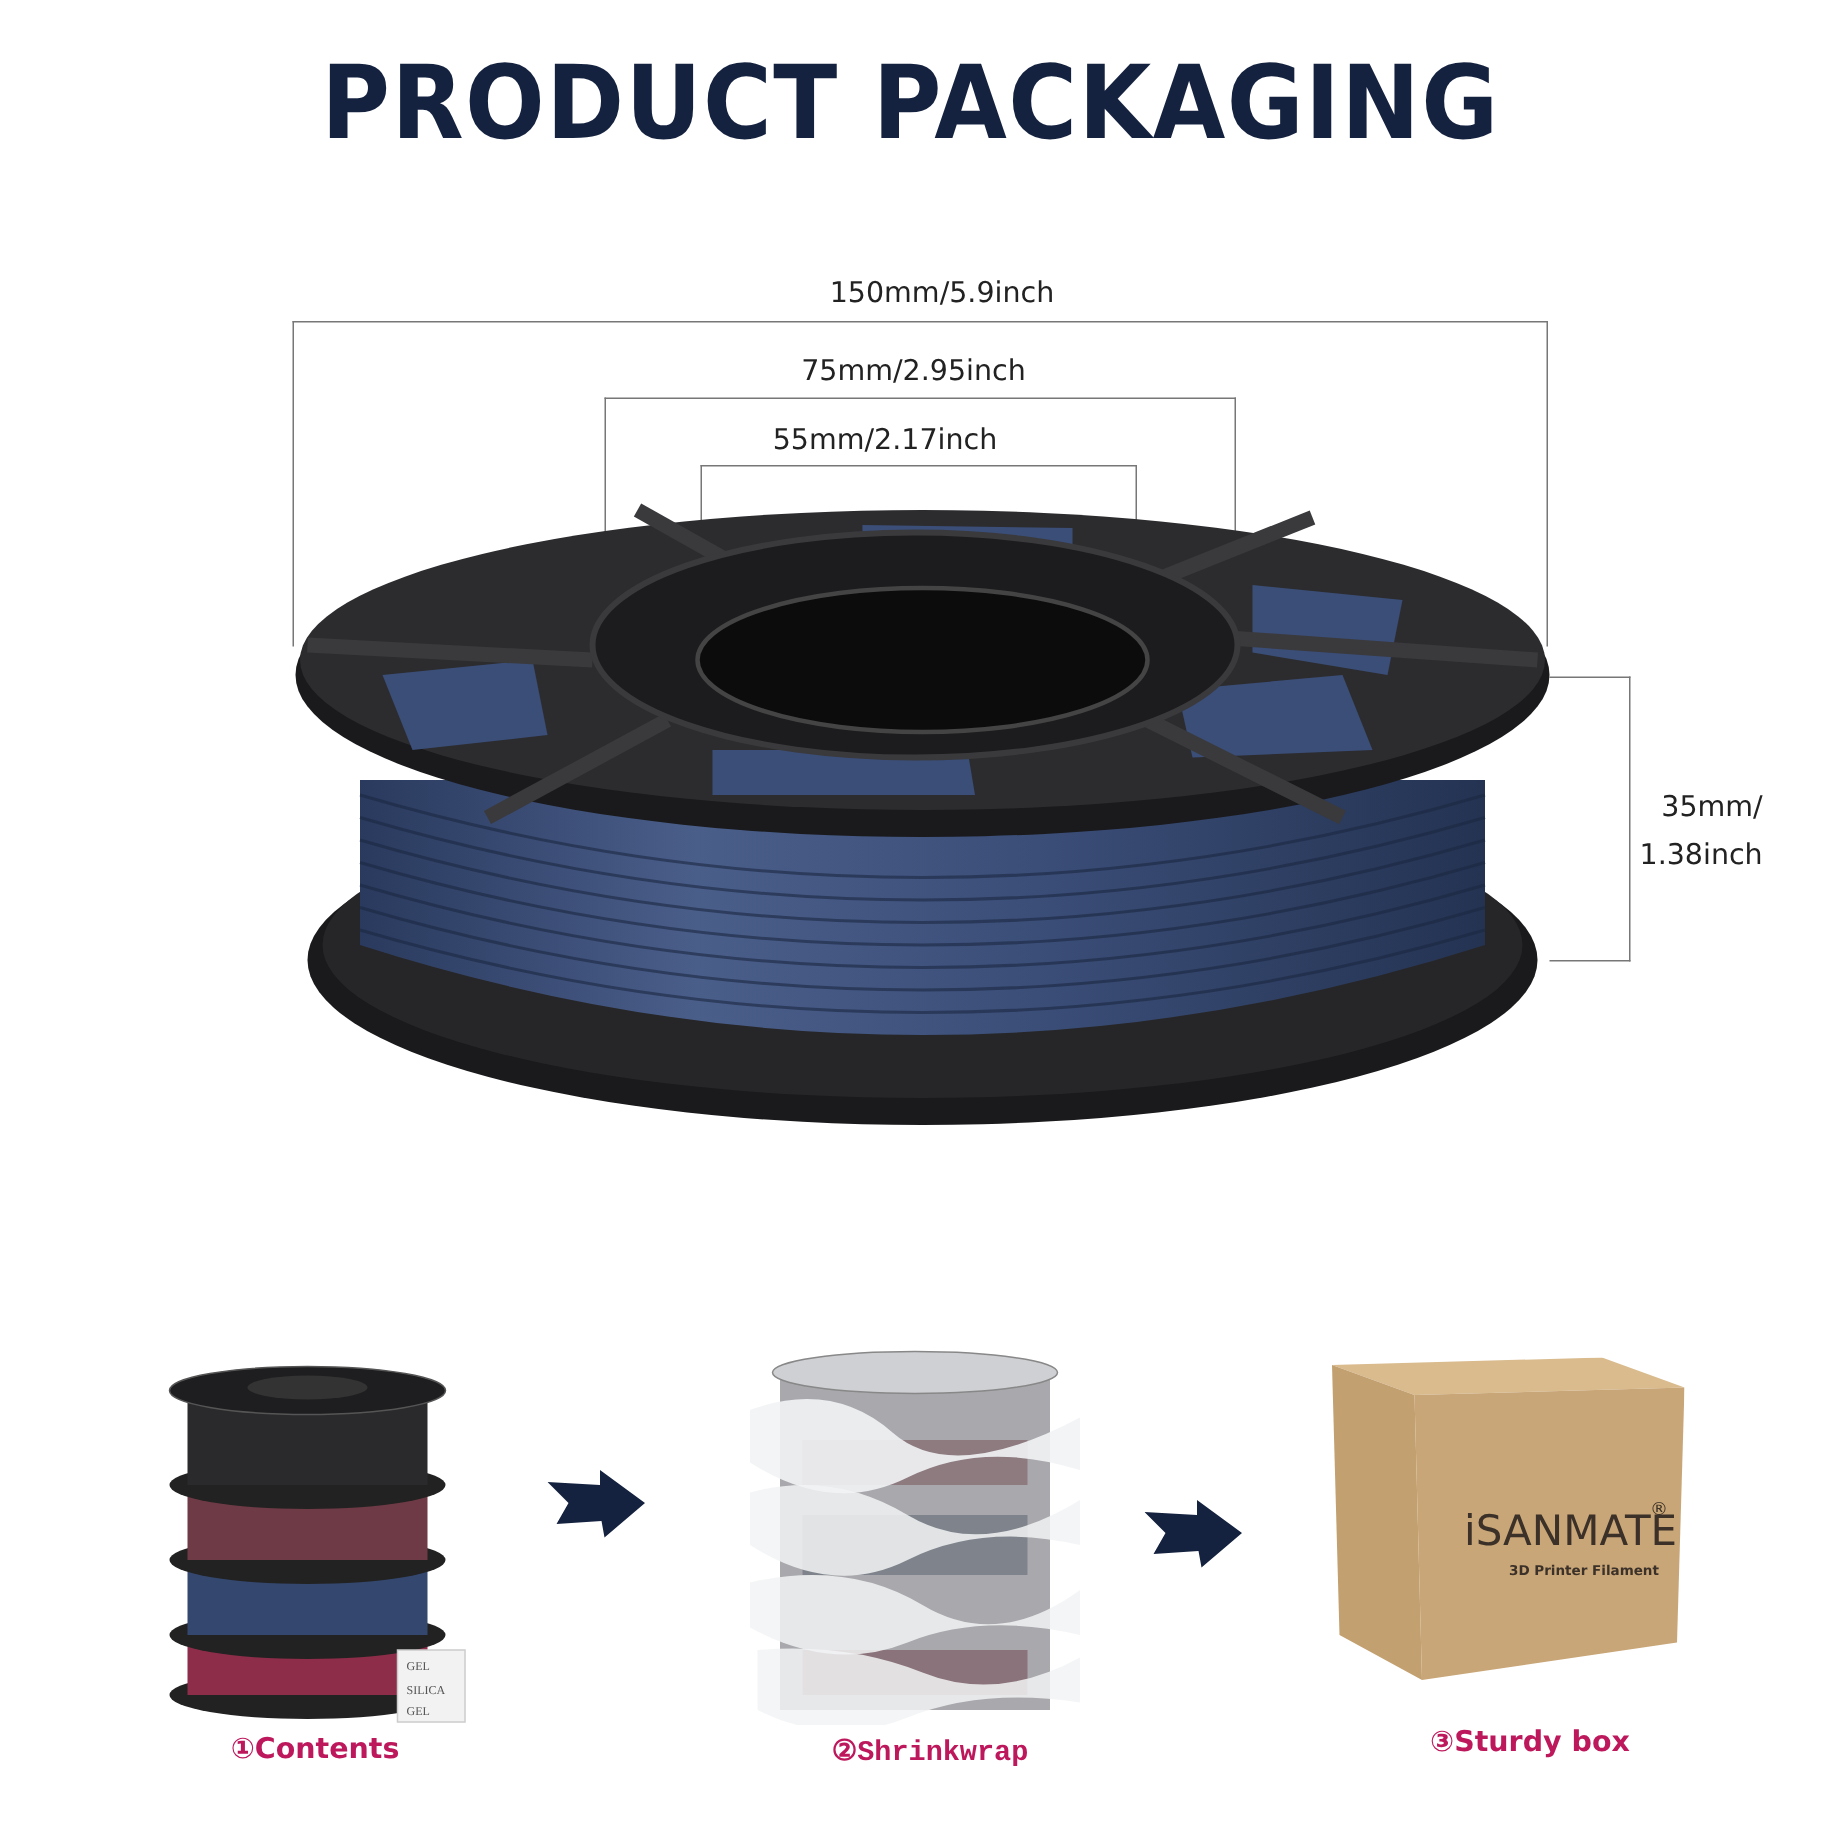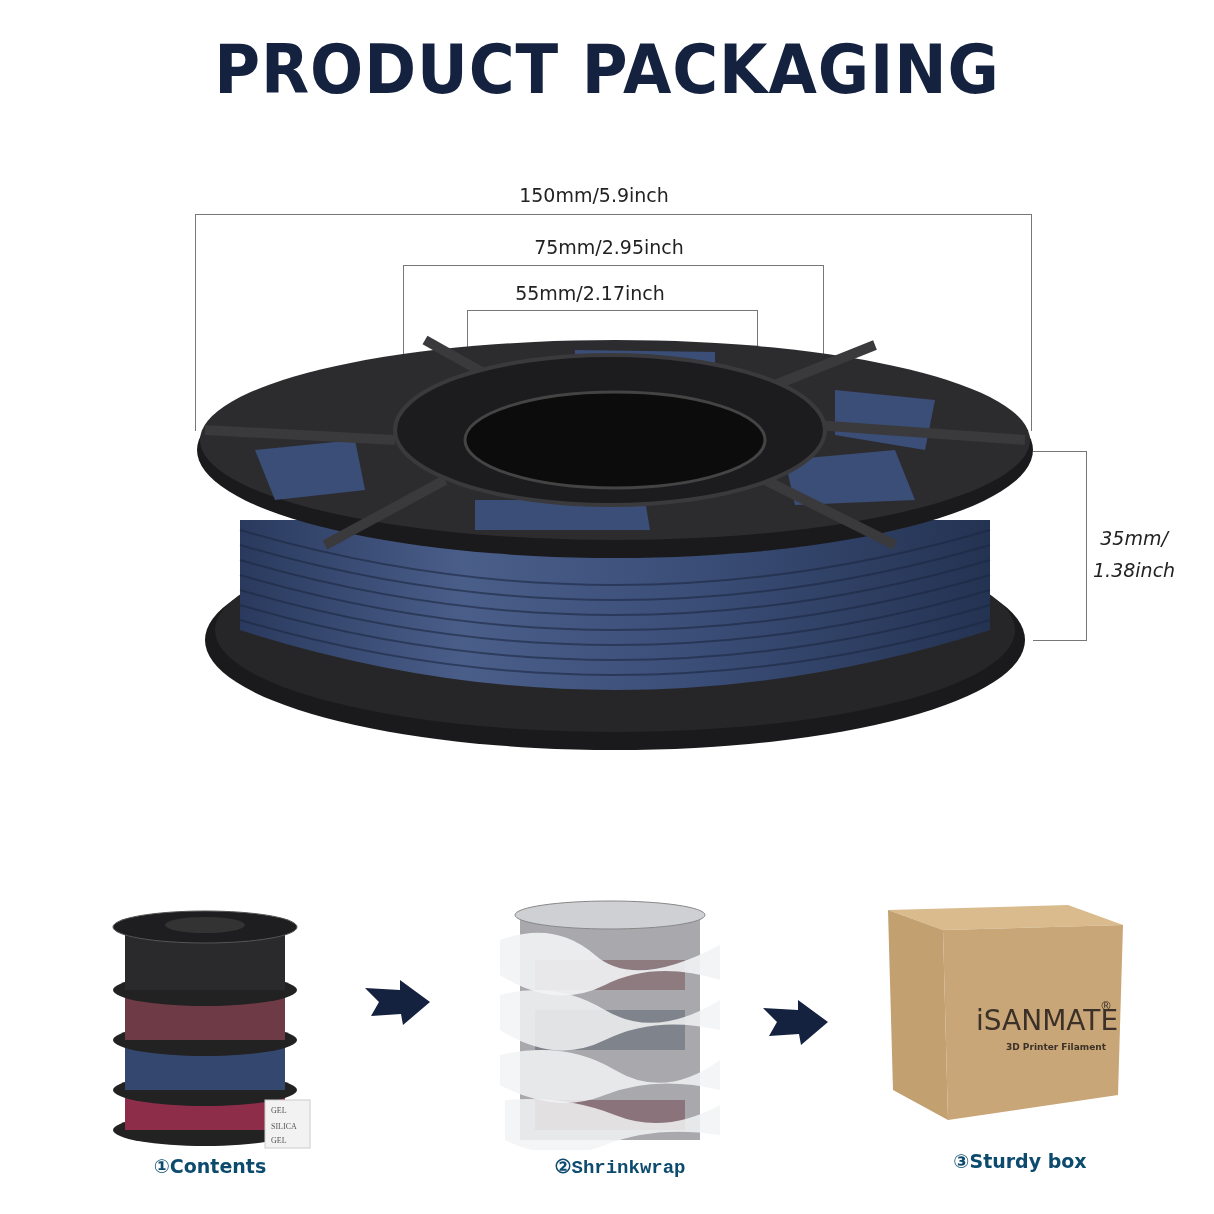--- a/index.html
+++ b/index.html
@@ -2,40 +2,40 @@
 <html><head>
 <meta charset="utf-8">
 <style>
   html,body{margin:0;padding:0;background:#fff;}
   body{width:1214px;height:1214px;position:relative;overflow:hidden;font-family:"Liberation Sans",sans-serif;}
   .title{position:absolute;top:30px;left:0;width:1214px;text-align:center;font-family:"DejaVu Sans",sans-serif;font-weight:bold;font-size:68px;color:#14223f;letter-spacing:1px;transform:scaleX(0.92);}
   .dim-label{position:absolute;font-family:"DejaVu Sans",sans-serif;font-size:19px;color:#222;text-align:center;}
   .bracket{position:absolute;border:1.5px solid #777;border-bottom:none;}
   .vbracket{position:absolute;border:1.5px solid #777;border-left:none;}
   .spool{position:absolute;left:195px;top:330px;}
-  .step{position:absolute;text-align:center;font-family:"DejaVu Sans",sans-serif;font-weight:bold;font-size:19px;color:#0c4a6e;}
+  .step{position:absolute;text-align:center;font-family:"DejaVu Sans",sans-serif;font-weight:bold;font-size:19px;color:#be185d;}
   .arrow{position:absolute;}
   .img{position:absolute;}
 </style>
 </head>
 <body>
 
 <div class="title">PRODUCT PACKAGING</div>
 
-<div class="dim-label" style="left:444px;top:184px;width:300px;">150mm/5.9inch</div>
+<div class="dim-label" style="left:478px;top:184px;width:300px;">150mm/5.9inch</div>
 <div class="bracket" style="left:195px;top:214px;width:835px;height:216px;"></div>
 
 <div class="dim-label" style="left:459px;top:236px;width:300px;">75mm/2.95inch</div>
 <div class="bracket" style="left:403px;top:265px;width:419px;height:140px;"></div>
 
 <div class="dim-label" style="left:440px;top:282px;width:300px;">55mm/2.17inch</div>
 <div class="bracket" style="left:467px;top:310px;width:289px;height:80px;"></div>
 
 <div class="vbracket" style="left:1033px;top:451px;width:53px;height:188px;"></div>
-<div class="dim-label" style="left:1093px;top:522px;text-align:center;line-height:32px;font-style:italic;">
+<div class="dim-label" style="left:1093px;top:522px;text-align:right;line-height:32px;">
   <div>35mm/</div>
   <div>1.38inch</div>
 </div>
 
 <svg class="spool" width="840" height="430" viewBox="0 0 840 430">
   <defs>
     <linearGradient id="fil" x1="0" x2="1" y1="0" y2="0">
       <stop offset="0" stop-color="#2a3a5e"></stop>
       <stop offset="0.3" stop-color="#4a5e8a"></stop>
       <stop offset="0.6" stop-color="#3b4e78"></stop>

